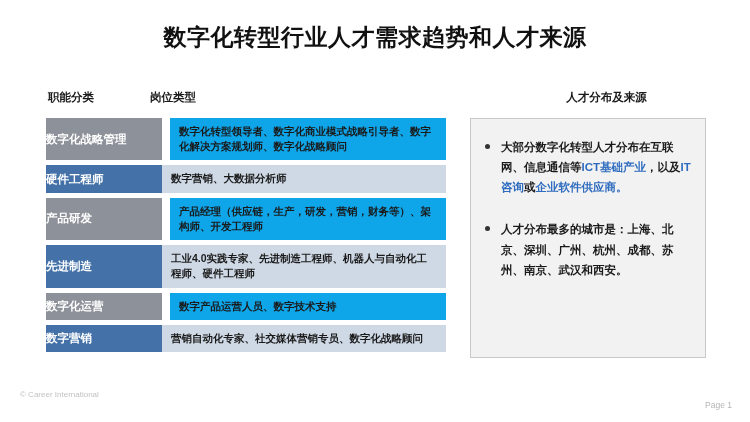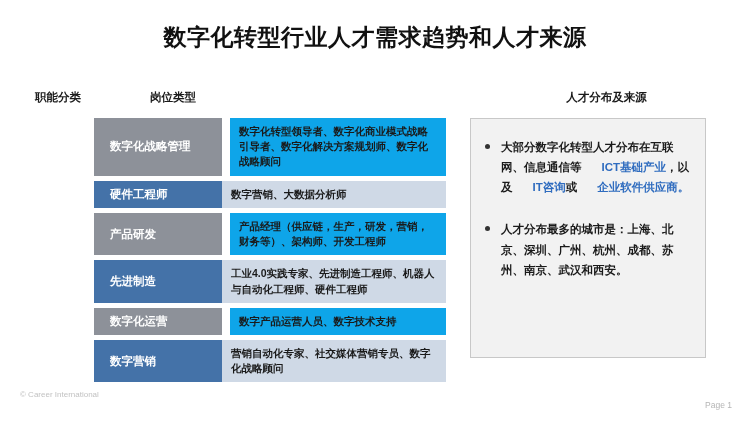--- a/index.html
+++ b/index.html
@@ -30,45 +30,44 @@
     font-weight: bold;
     letter-spacing: 0.5px;
     color: #111111;
   }
   .col-head {
     position: absolute;
     font-size: 11.5px;
     font-weight: bold;
     color: #1a1a1a;
   }
-  .head-func { left: 35px; top: 90px; }
+  .head-func { left: 48px; top: 90px; }
   .head-role { left: 150px; top: 90px; }
   .head-right { left: 474px; top: 90px; width: 265px; text-align: center; }
 
   .table {
     position: absolute;
     left: 46px;
     top: 118px;
     width: 400px;
   }
   .row {
     display: flex;
     align-items: stretch;
     margin-bottom: 5px;
   }
   .cell-left {
-    width: 128px;
+    width: 116px;
     display: flex;
     align-items: center;
-    padding: 6px 16px;
+    padding: 6px 0;
     box-sizing: border-box;
     font-size: 11.5px;
     font-weight: bold;
     color: #ffffff;
-    margin-left: 48px;
   }
   .cell-right {
     flex: 1;
     display: flex;
     align-items: center;
     padding: 6px 9px;
     box-sizing: border-box;
     font-size: 10.5px;
     font-weight: bold;
     line-height: 1.45;
@@ -102,21 +101,21 @@
   .bullet:last-child { margin-bottom: 0; }
   .bullet .dot {
     position: absolute;
     left: 2px;
     top: 7px;
     width: 5px;
     height: 5px;
     border-radius: 50%;
     background: #333333;
   }
-  .hl { color: #2f6cbf; margin-left: 20px; }
+  .hl { color: #2f6cbf; }
 
   .footer-left {
     position: absolute;
     left: 20px;
     bottom: 23px;
     font-size: 8px;
     color: #c2c2c2;
   }
   .footer-right {
     position: absolute;

